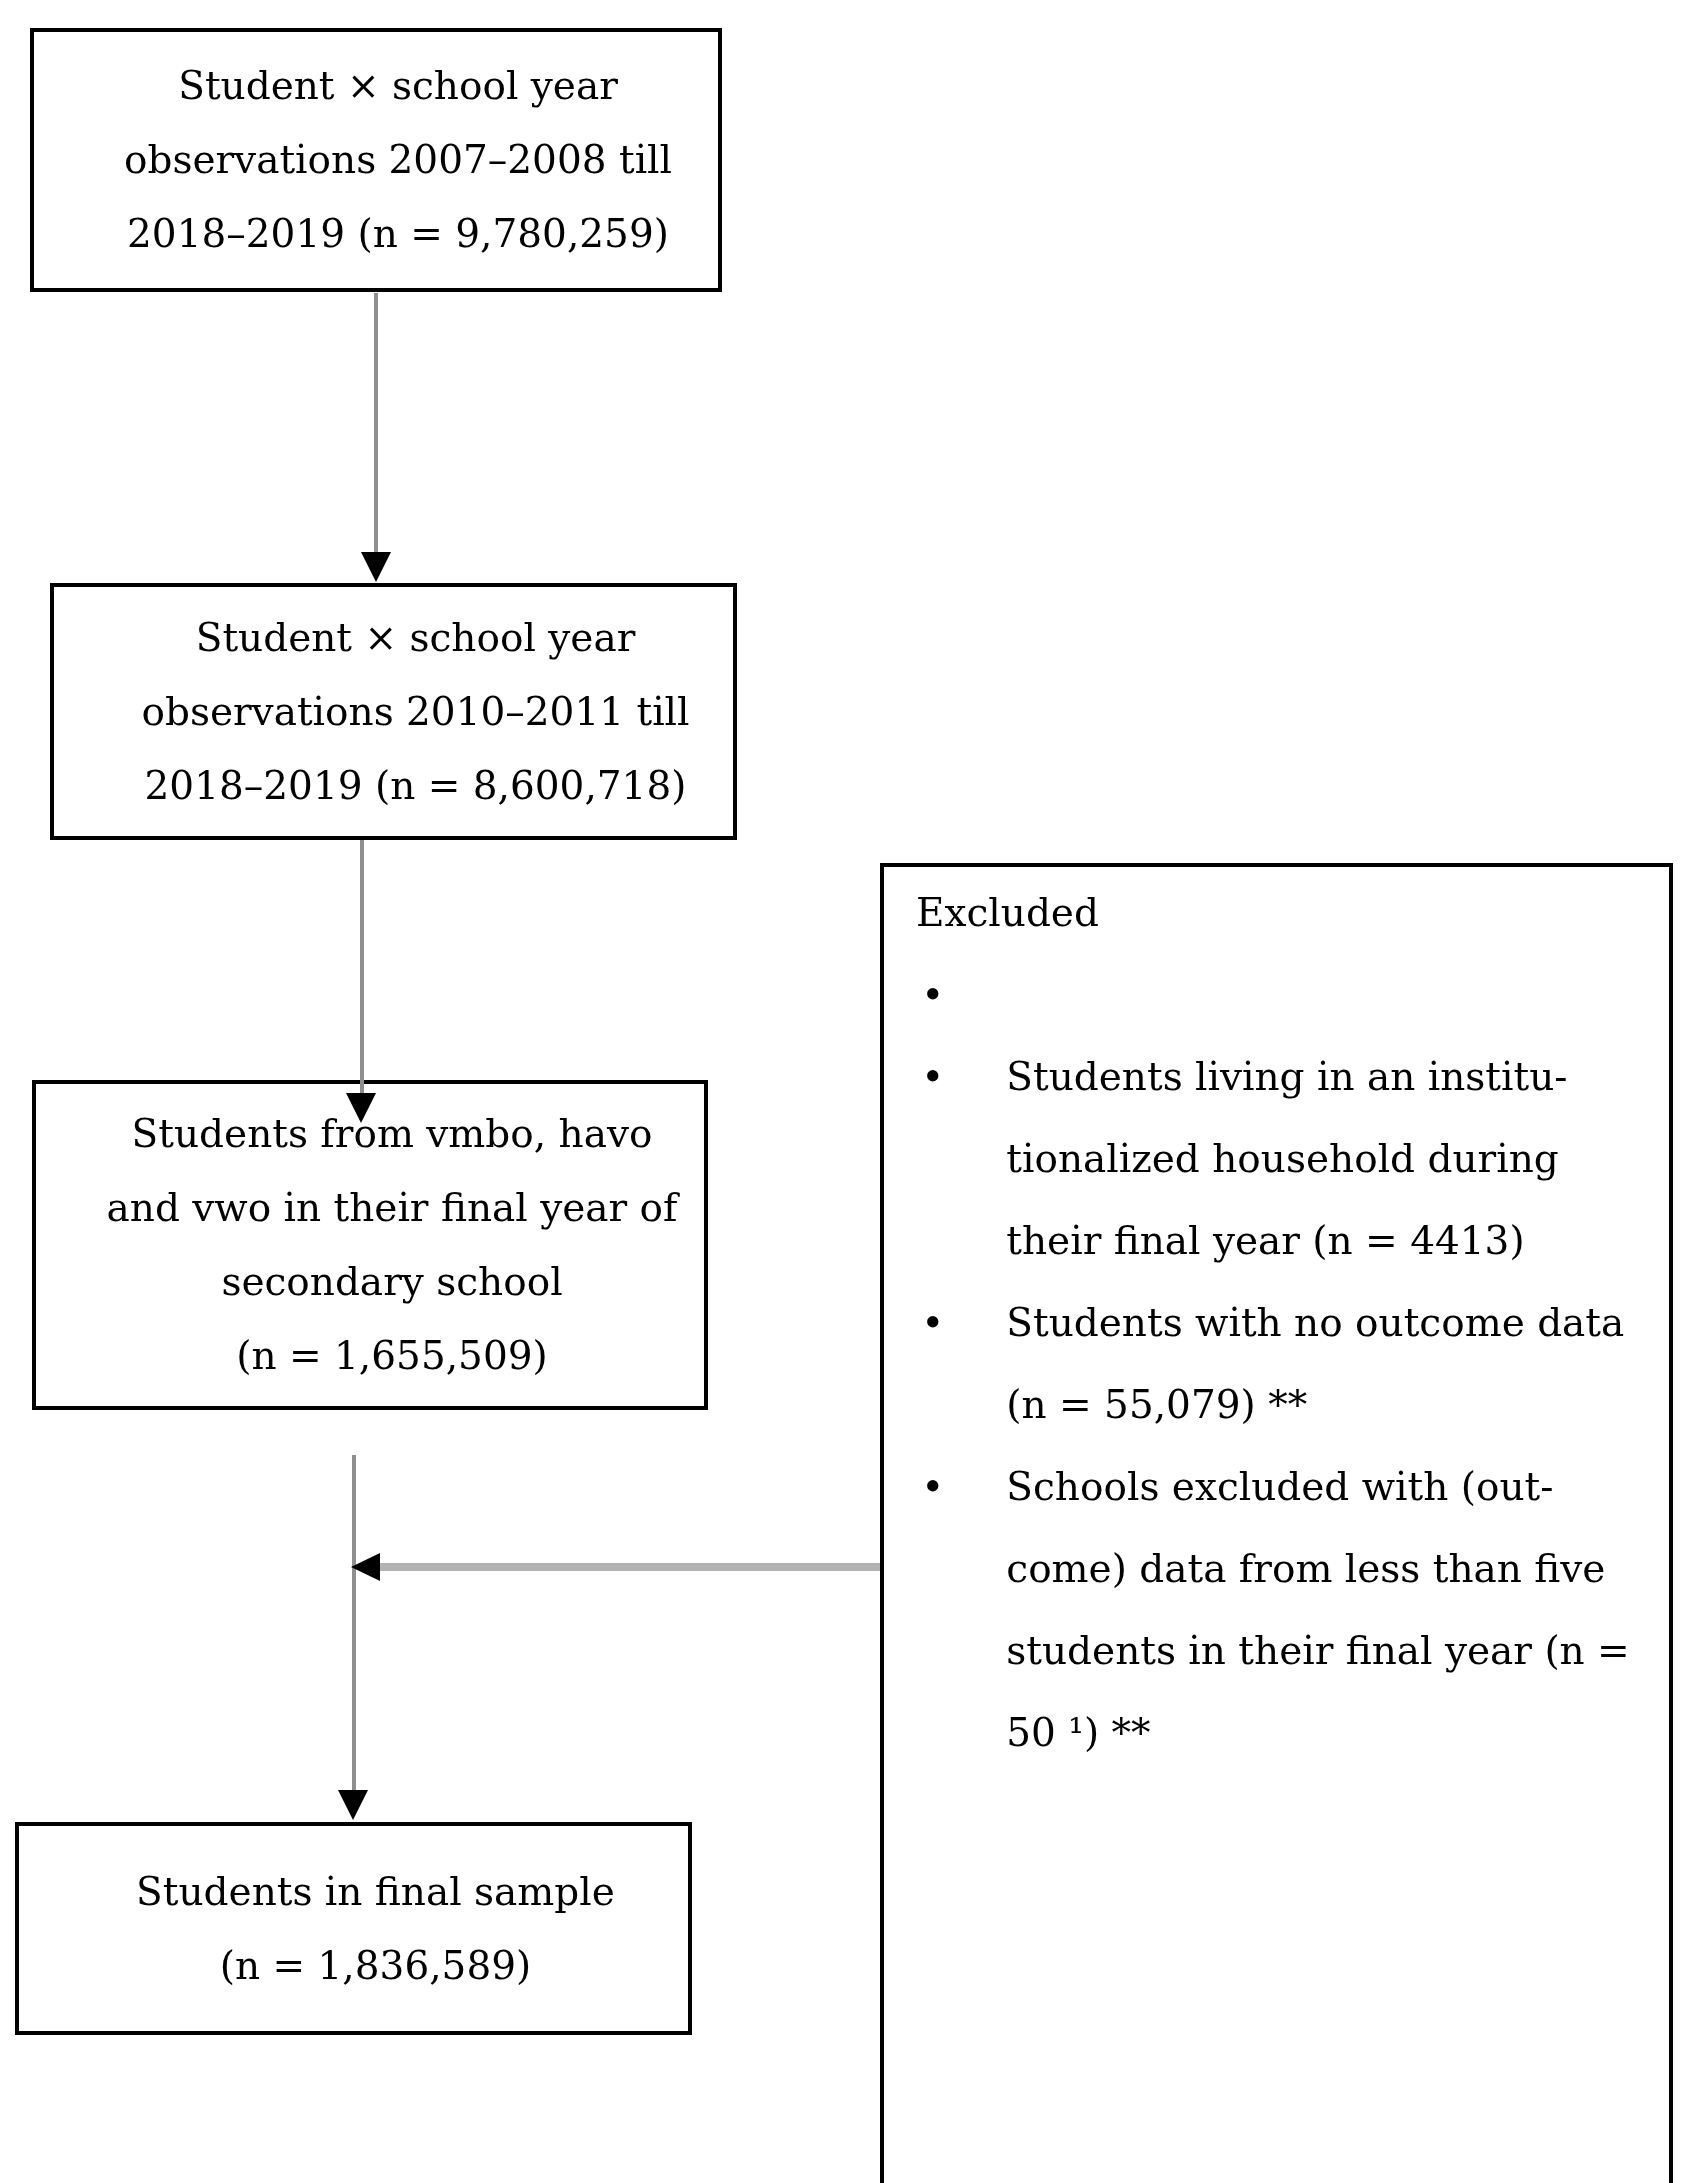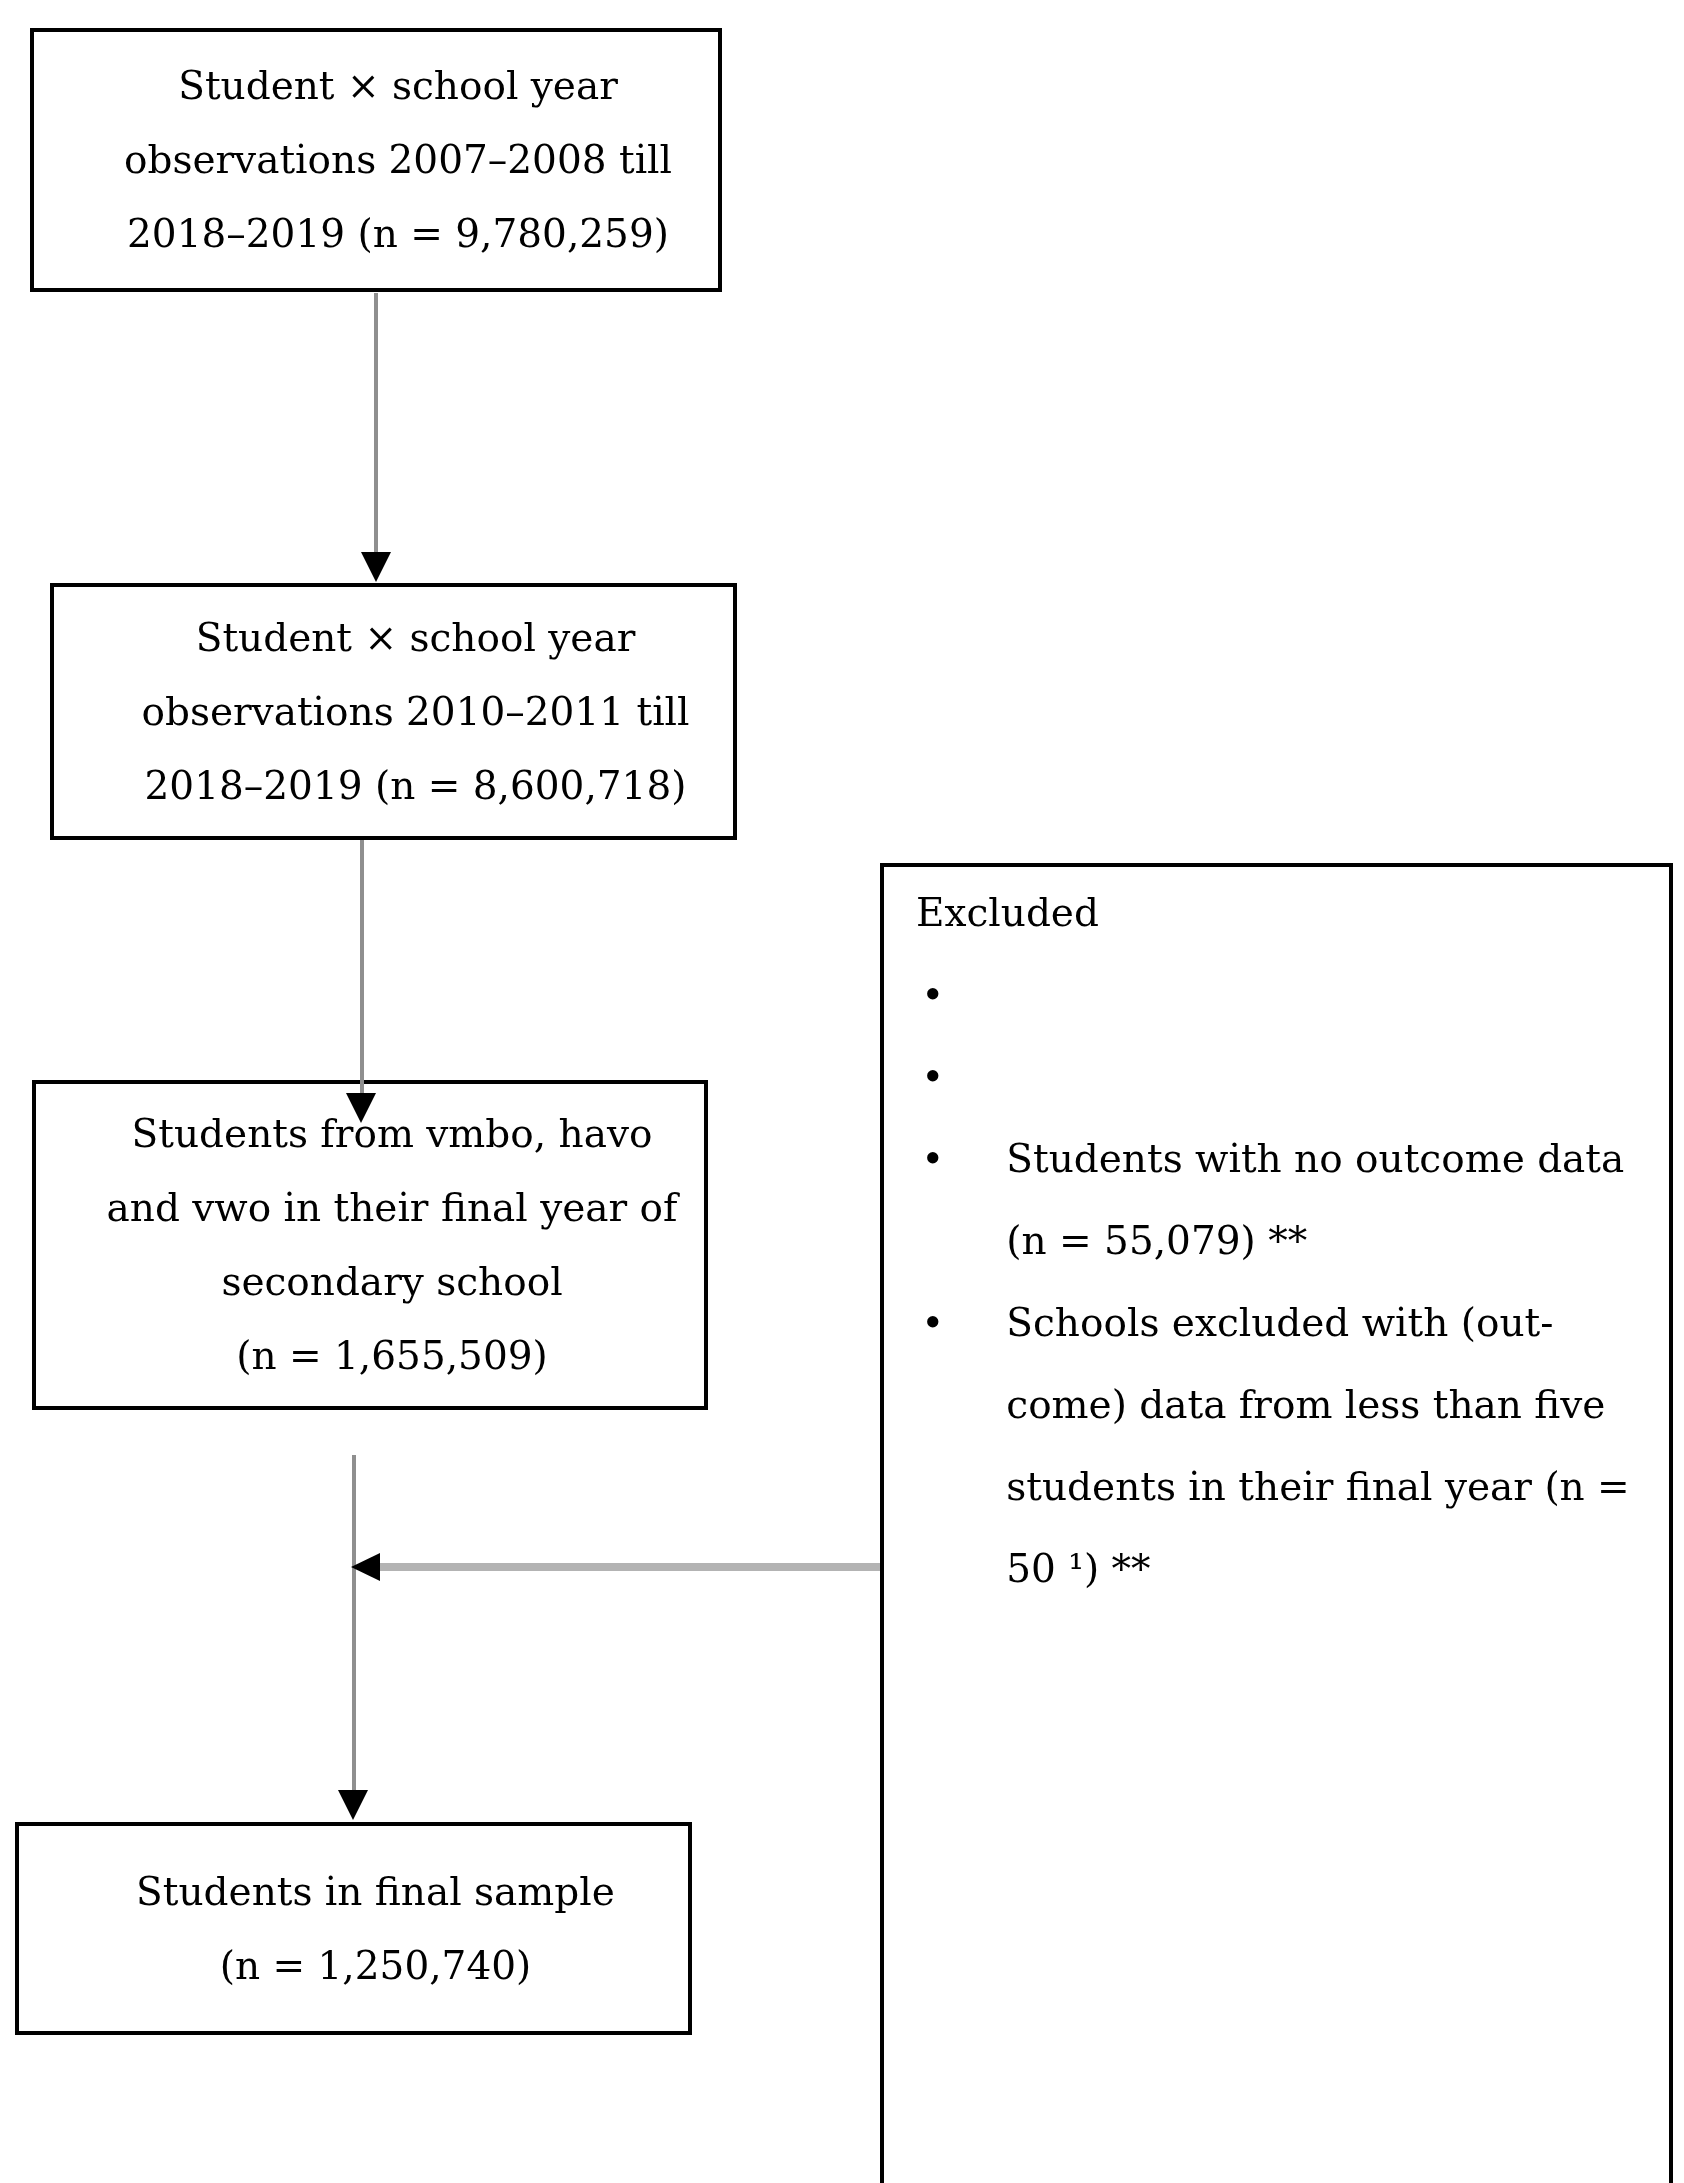--- a/index.html
+++ b/index.html
@@ -83,21 +83,21 @@
   <div id="box2" class="fbox">Student × school year
 observations 2010–2011 till
 2018–2019 (n = 8,600,718)</div>
 
   <div id="box3" class="fbox">Students from vmbo, havo
 and vwo in their final year of
 secondary school
 (n = 1,655,509)</div>
 
   <div id="box4" class="fbox">Students in final sample
-(n = 1,250,740)</div>
+(n = 1,836,589)</div>
 
   <div id="line1" class="vline"></div>
   <div id="head1" class="head-down"></div>
 
   <div id="line2" class="vline"></div>
   <div id="head2" class="head-down"></div>
 
   <div id="line3" class="vline"></div>
   <div id="head3" class="head-down"></div>
 
@@ -106,20 +106,23 @@
 
   <div class="exbox">
     <div class="ex-title">Excluded</div>
 
     <div class="ex-item">
       <span class="ex-bullet">•</span>
     </div>
 
     <div class="ex-item">
       <span class="ex-bullet">•</span>
+      <span class="ex-text">Students living in an institu-
+tionalized household during
+their final year (n = 4413)</span>
     </div>
 
     <div class="ex-item">
       <span class="ex-bullet">•</span>
       <span class="ex-text">Students with no outcome data
 (n = 55,079) **</span>
     </div>
 
     <div class="ex-item">
       <span class="ex-bullet">•</span>

